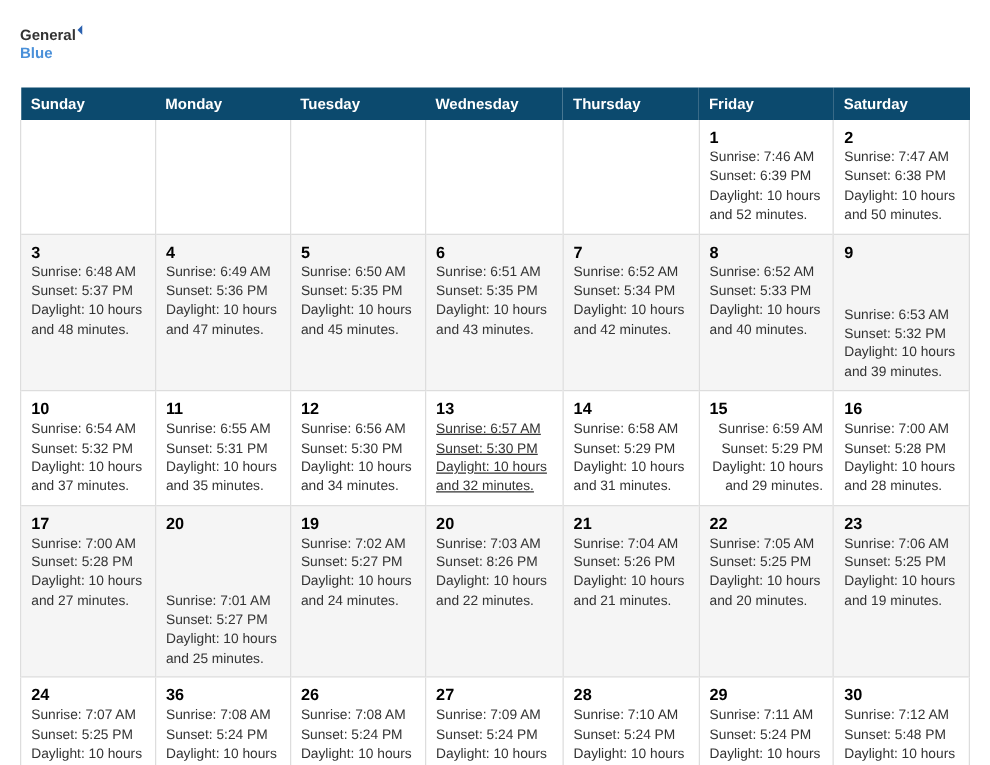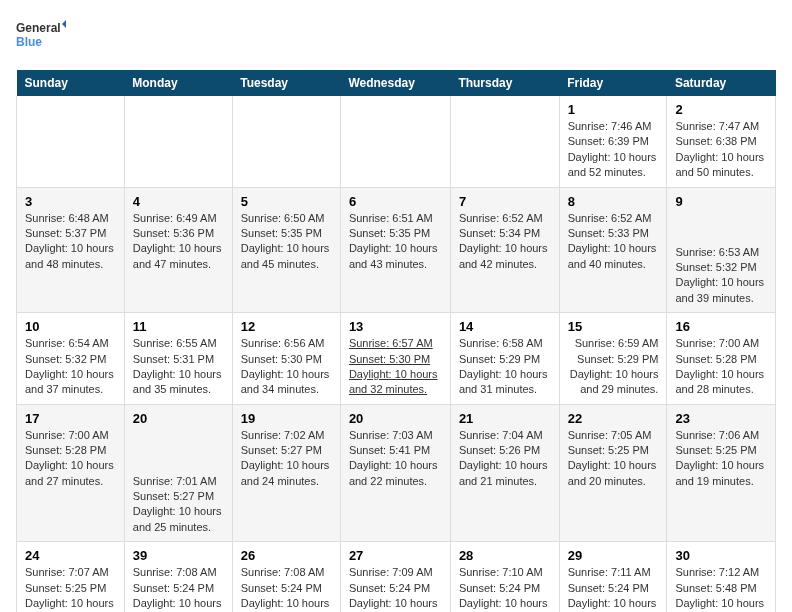--- a/index.html
+++ b/index.html
@@ -232,21 +232,21 @@
         </td>
         <td>
           <span class="day-num">19</span>
           <div class="day-detail" style="white-space: pre-line;">Sunrise: 7:02 AM
 Sunset: 5:27 PM
 Daylight: 10 hours and 24 minutes.</div>
         </td>
         <td>
           <span class="day-num">20</span>
           <div class="day-detail" style="white-space: pre-line;">Sunrise: 7:03 AM
-Sunset: 5:41 PM
+Sunset: 8:26 PM
 Daylight: 10 hours and 22 minutes.</div>
         </td>
         <td>
           <span class="day-num">21</span>
           <div class="day-detail" style="white-space: pre-line;">Sunrise: 7:04 AM
 Sunset: 5:26 PM
 Daylight: 10 hours and 21 minutes.</div>
         </td>
         <td>
           <span class="day-num">22</span>
@@ -262,21 +262,21 @@
         </td>
       </tr>
       <tr>
         <td>
           <span class="day-num">24</span>
           <div class="day-detail" style="white-space: pre-line;">Sunrise: 7:07 AM
 Sunset: 5:25 PM
 Daylight: 10 hours and 17 minutes.</div>
         </td>
         <td>
-          <span class="day-num">39</span>
+          <span class="day-num">36</span>
           <div class="day-detail" style="white-space: pre-line;">Sunrise: 7:08 AM
 Sunset: 5:24 PM
 Daylight: 10 hours and 16 minutes.</div>
         </td>
         <td>
           <span class="day-num">26</span>
           <div class="day-detail" style="white-space: pre-line;">Sunrise: 7:08 AM
 Sunset: 5:24 PM
 Daylight: 10 hours and 15 minutes.</div>
         </td>

